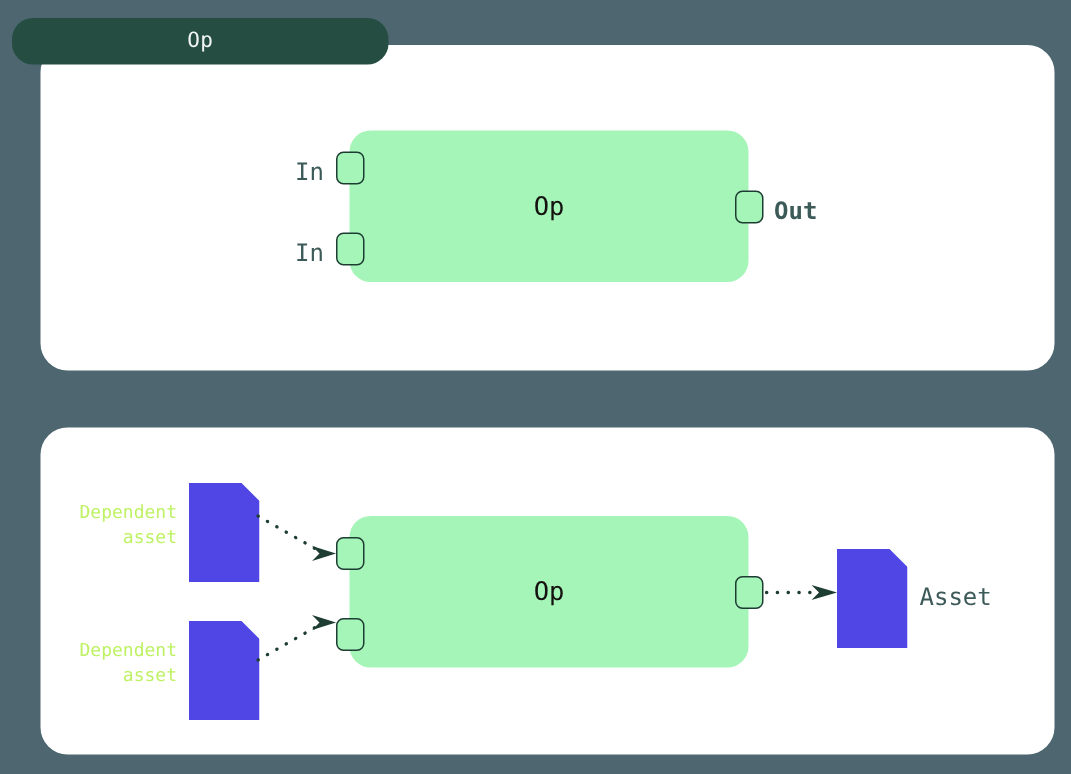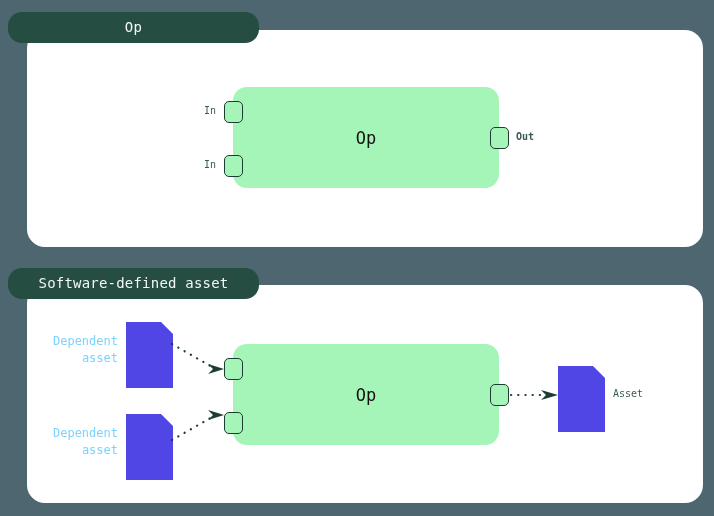--- a/index.html
+++ b/index.html
@@ -71,33 +71,33 @@
     background: #a5f5b9;
     border: 1.6px solid #1d3d33;
     border-radius: 5px;
     box-sizing: border-box;
     z-index: 3;
   }
 
   
   .side-label {
     position: absolute;
-    font-size: 10px;
+    font-size: 16px;
     color: #3c5a58;
     white-space: nowrap;
     z-index: 3;
   }
   .side-label.right-align { text-align: right; }
 
   
   .asset-caption {
     position: absolute;
     font-size: 12px;
     line-height: 17px;
-    color: #7dd3fc;
+    color: #bef264;
     text-align: right;
     white-space: pre-line;
     z-index: 3;
   }
 
   
   .asset-shape {
     position: absolute;
     width: 47px;
     height: 66px;
@@ -130,21 +130,20 @@
   <div class="side-label right-align" style="left:160px; top:105px; width:56px;">In</div>
 
   <div class="port" style="left:224px; top:155px;"></div>
   <div class="side-label right-align" style="left:160px; top:159px; width:56px;">In</div>
 
   <div class="port" style="left:490px; top:127px;"></div>
   <div class="side-label" style="left:516px; top:131px;font-weight:bold;">Out</div>
 
   <div class="panel" id="panel-sda"></div>
 
-  <div class="badge" id="badge-sda">Software-defined asset</div>
 
   <div class="opbox" id="opbox-2">
     <div class="opbox-label">Op</div>
   </div>
 
   <div class="asset-shape" style="left:126px; top:322px;">
     <svg viewBox="0 0 47 66" xmlns="http://www.w3.org/2000/svg">
       <path d="M0 0 H35 L47 12 V66 H0 Z" fill="#4f46e5"></path>
     </svg>
   </div>

